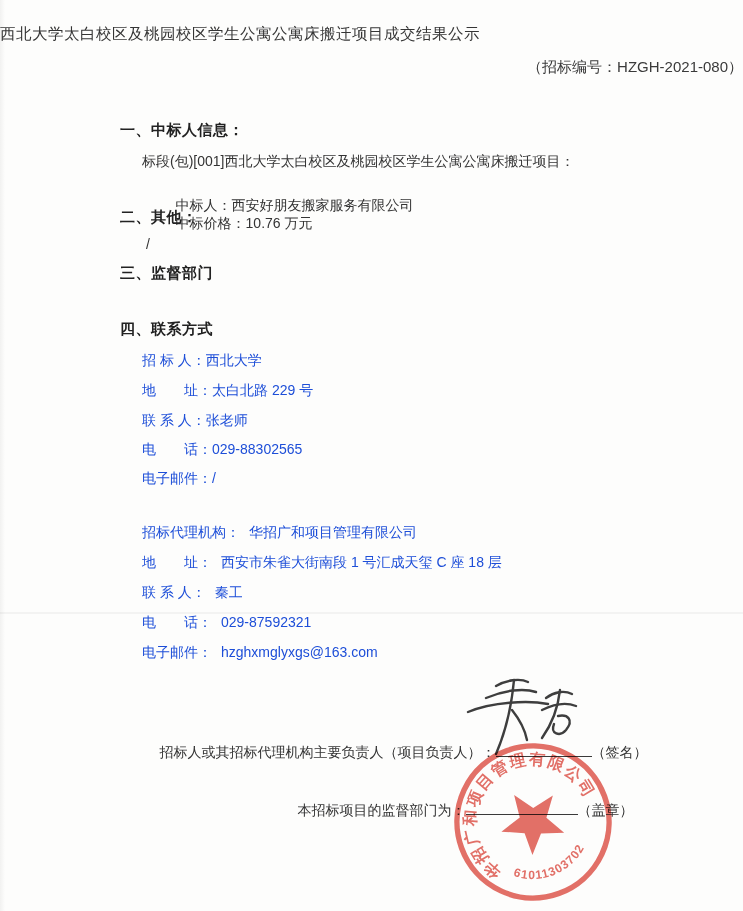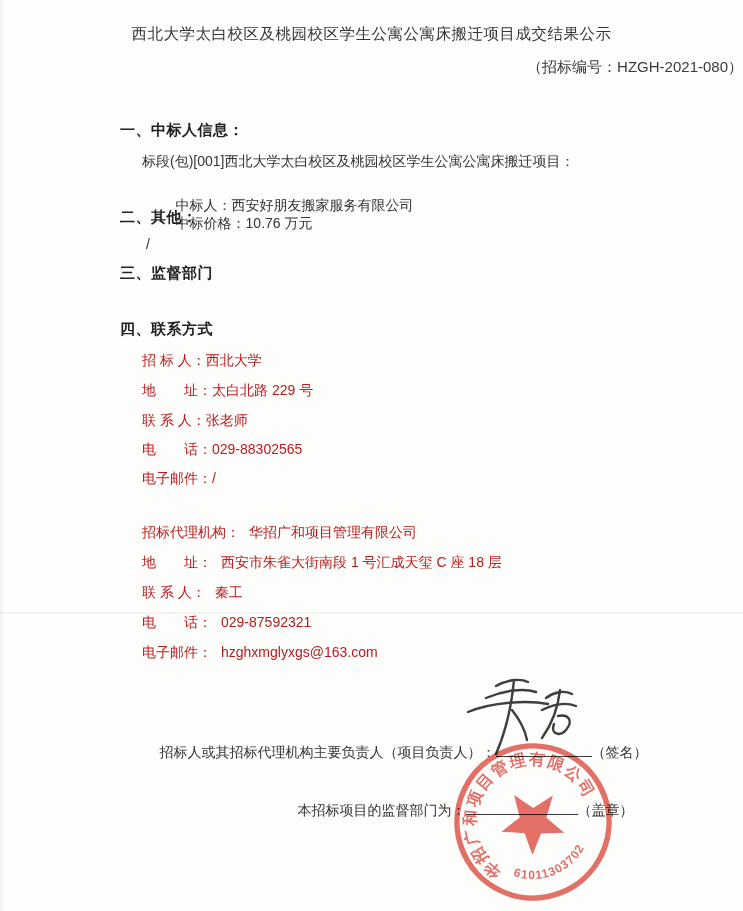--- a/index.html
+++ b/index.html
@@ -17,30 +17,30 @@
   .scan-streak {
     position: absolute; left: 0; right: 0; top: 612px; height: 2px;
     background: rgba(60,60,60,0.05);
   }
   .scan-edge {
     position: absolute; left: 0; top: 0; bottom: 0; width: 5px;
     background: linear-gradient(to right, rgba(90,90,90,0.07), rgba(0,0,0,0));
   }
   .abs { position: absolute; white-space: pre; }
   .title {
-    left: 0; right: 0; text-align: center;
+    left: 0; right: 0; 
     font-size: 15.5px; letter-spacing: 0.5px; color: #353535;
   }
   .subtitle {
     left: 0; right: 0; text-align: right;
     font-size: 15px; color: #3a3a3a;
   }
   .heading { font-size: 15px; font-weight: bold; color: #222; letter-spacing: 0.5px; }
   .body-line { font-size: 14px; color: #333; }
-  .row { display: flex; align-items: baseline; font-size: 14px; color: #b91c1c; }
+  .row { display: flex; align-items: baseline; font-size: 14px; color: #1d4ed8; }
   .row .label { white-space: pre; }
   .row .value { white-space: pre; }
   .row.agency-row .value { margin-left: 9px; }
   .winner-pair { display: inline-block; width: 270px; white-space: pre; }
   .signline { font-size: 14px; color: #333; }
   .underline-slot {
     display: inline-block;
     border-bottom: 1.5px solid #3a3a3a;
     height: 14px;
     vertical-align: baseline;

